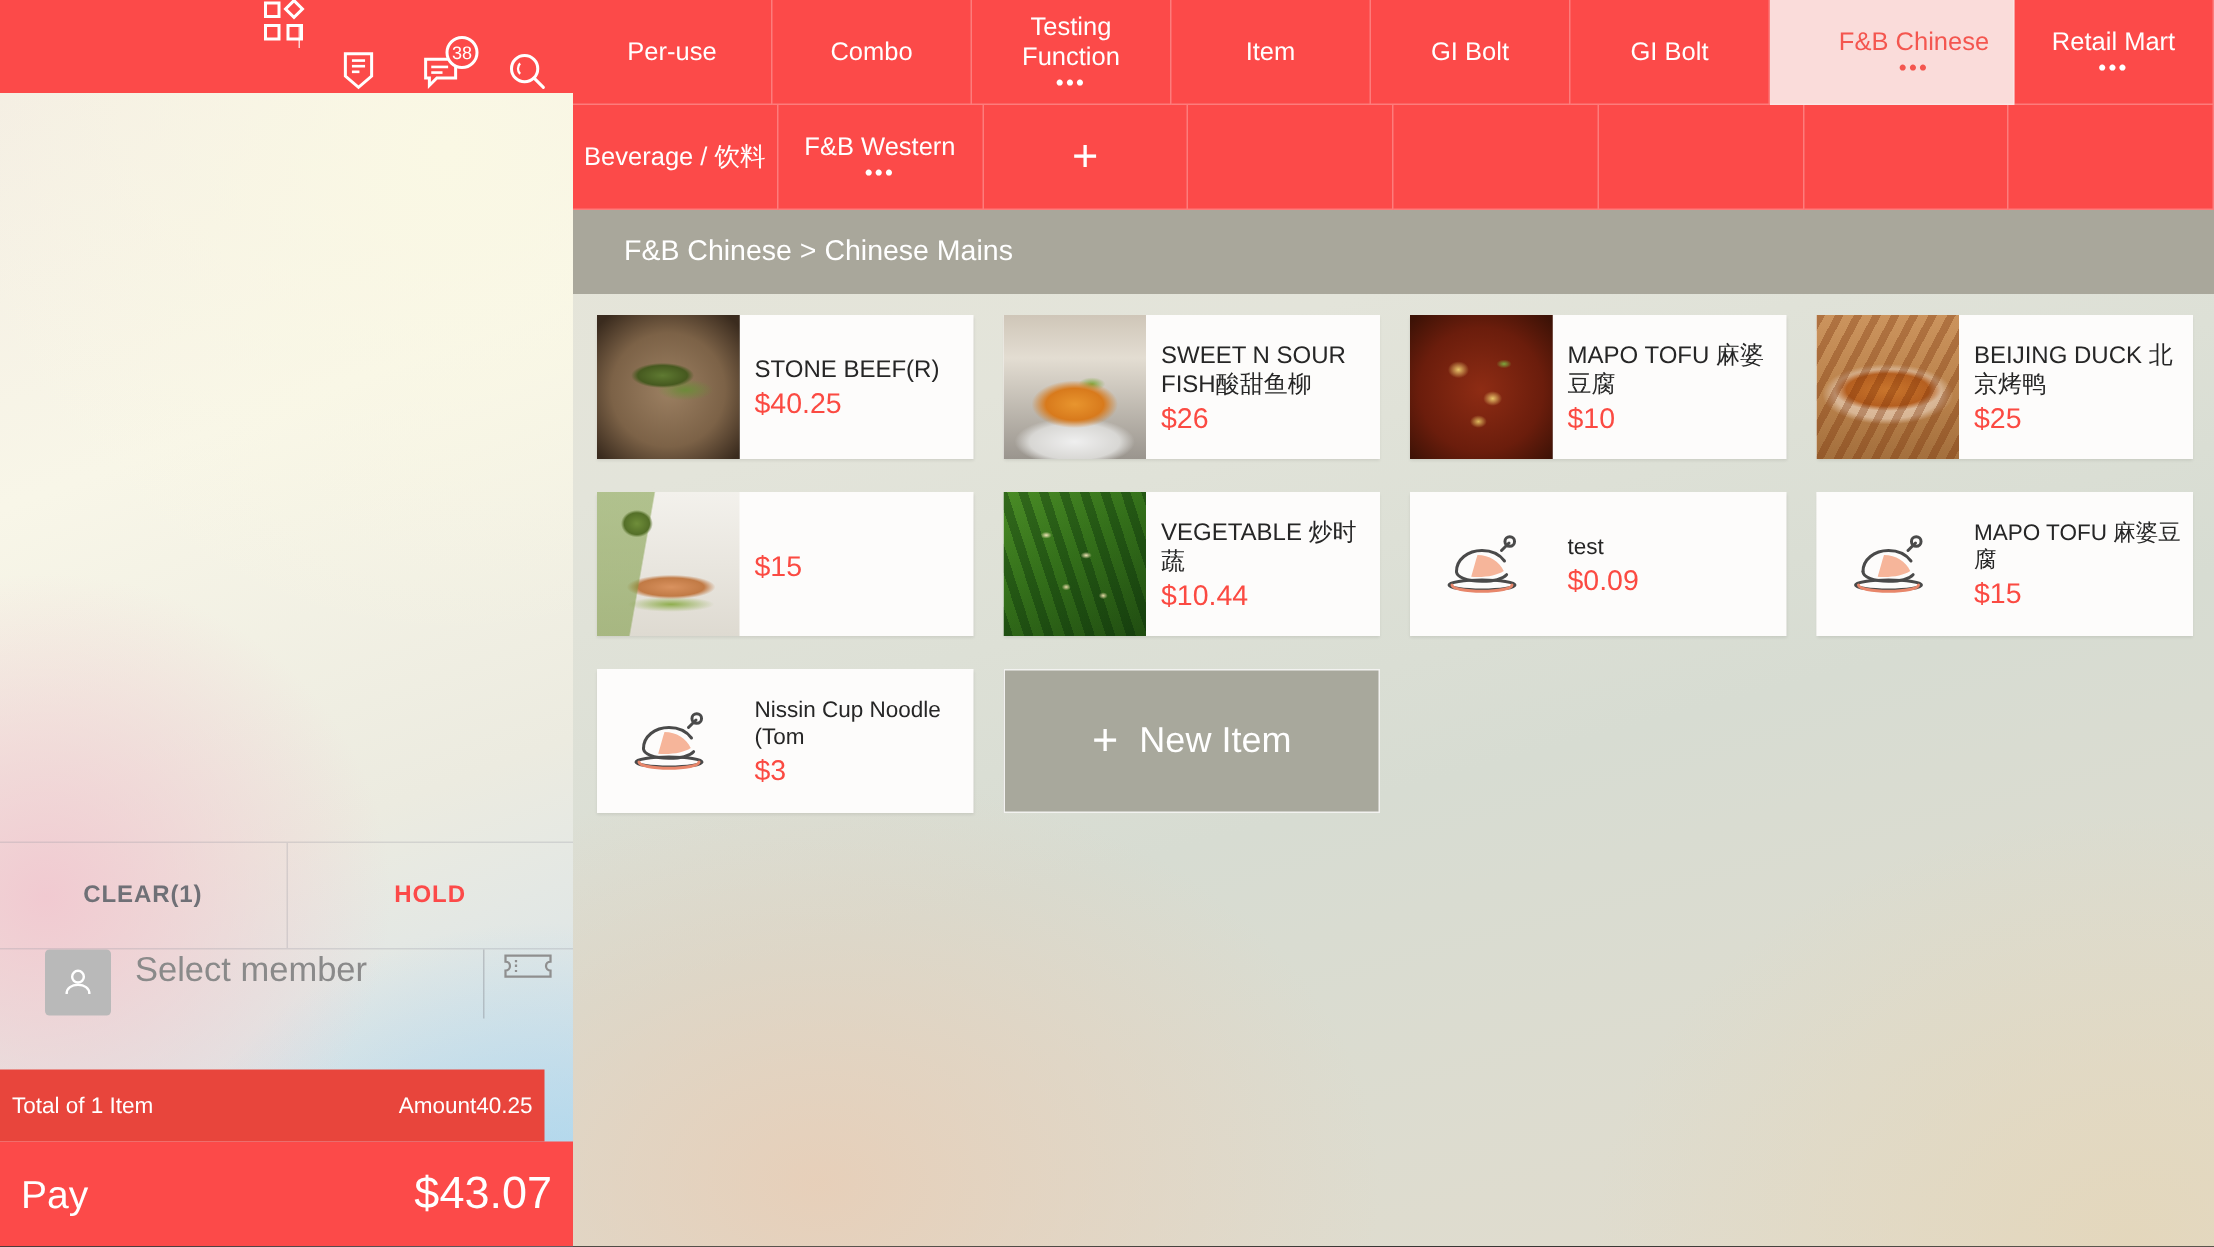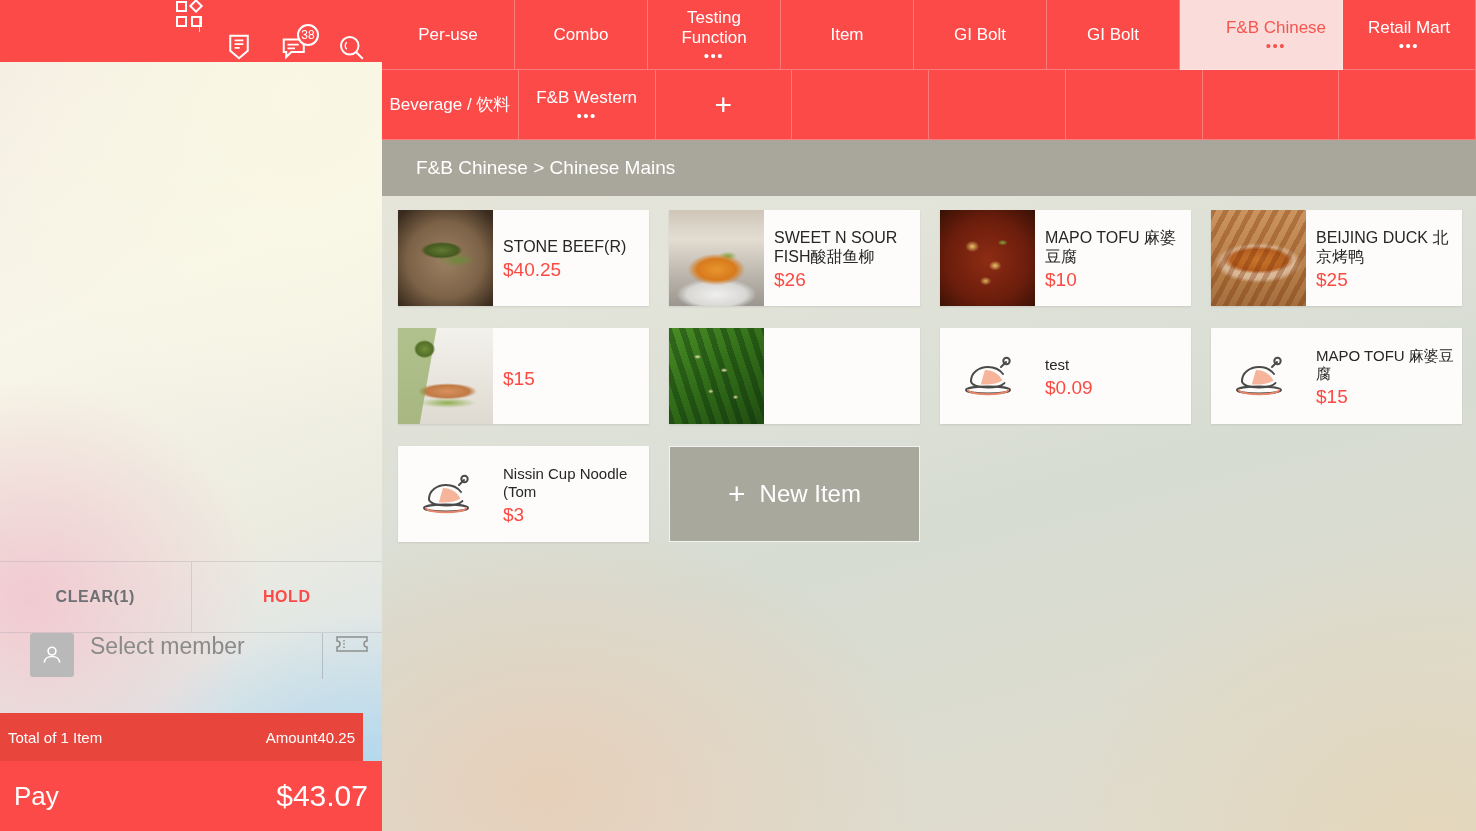--- a/index.html
+++ b/index.html
@@ -383,20 +383,24 @@
         </div>
         <div class="card-row">
           <div class="card">
             <div class="card-img ph-prawn"></div>
             <div class="card-text">
               <div class="card-price">$15</div>
             </div>
           </div>
           <div class="card">
             <div class="card-img ph-veg"></div>
+            <div class="card-text">
+              <div class="card-name">VEGETABLE 炒时蔬</div>
+              <div class="card-price">$10.44</div>
+            </div>
           </div>
           <div class="card">
             <div class="card-ph">
               <svg width="54" height="44" viewBox="0 0 54 44" fill="none">
                 <path d="M10 27c0-8 7.5-14 17-14 7 0 12 3 15 7" stroke="#4a4a4a" stroke-width="2" stroke-linecap="round"></path>
                 <path d="M10 27c0 3.6 6.5 6.5 17 6.5 7.8 0 14-1.8 16.4-4.4" stroke="#4a4a4a" stroke-width="2" stroke-linecap="round"></path>
                 <path d="M24 16c8 0 14.5 4.5 17.5 10.6-4 2.6-10 4-17.5 4-1.5 0-2.9-.06-4.2-.18 1.6-5.2 3-10.8 4.2-14.4z" fill="#f6b59a"></path>
                 <path d="M40 13l5-5" stroke="#4a4a4a" stroke-width="2" stroke-linecap="round"></path>
                 <circle cx="45.5" cy="7" r="3.2" stroke="#4a4a4a" stroke-width="2"></circle>
                 <ellipse cx="27" cy="36" rx="22" ry="3.4" stroke="#4a4a4a" stroke-width="2"></ellipse>

